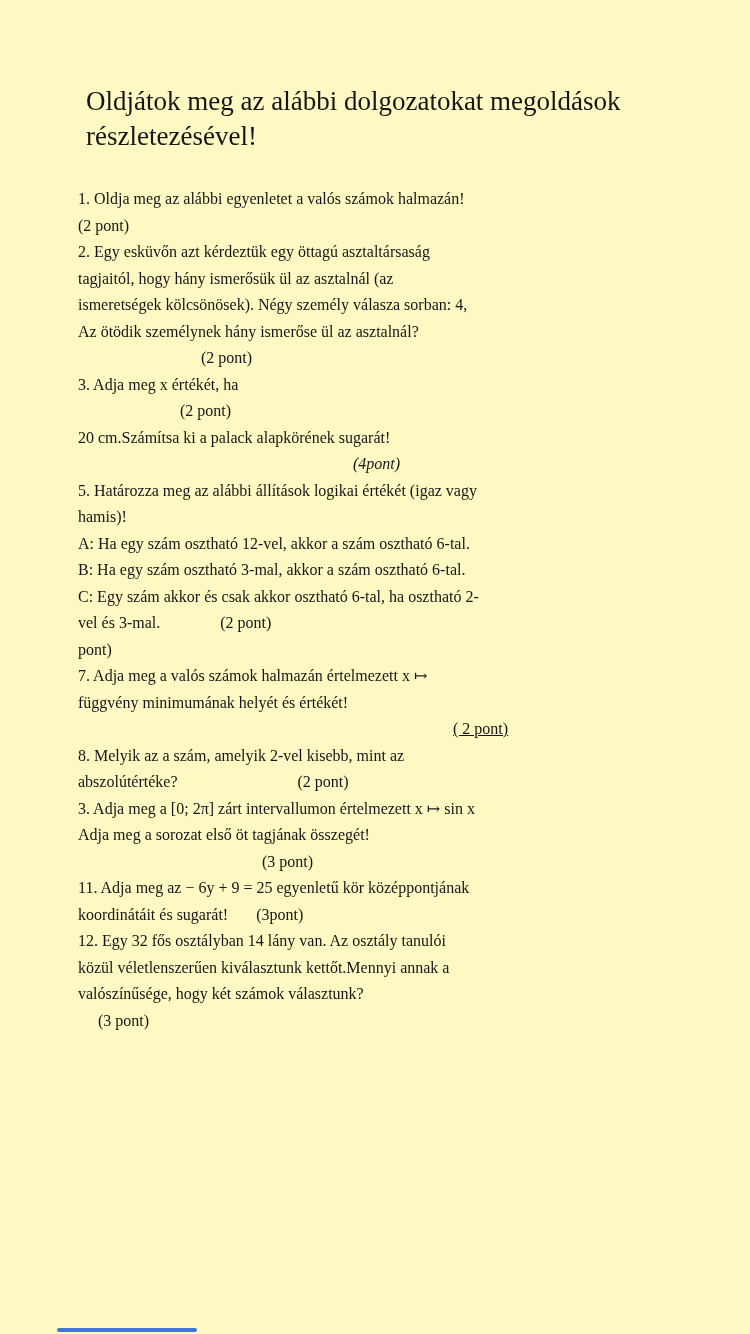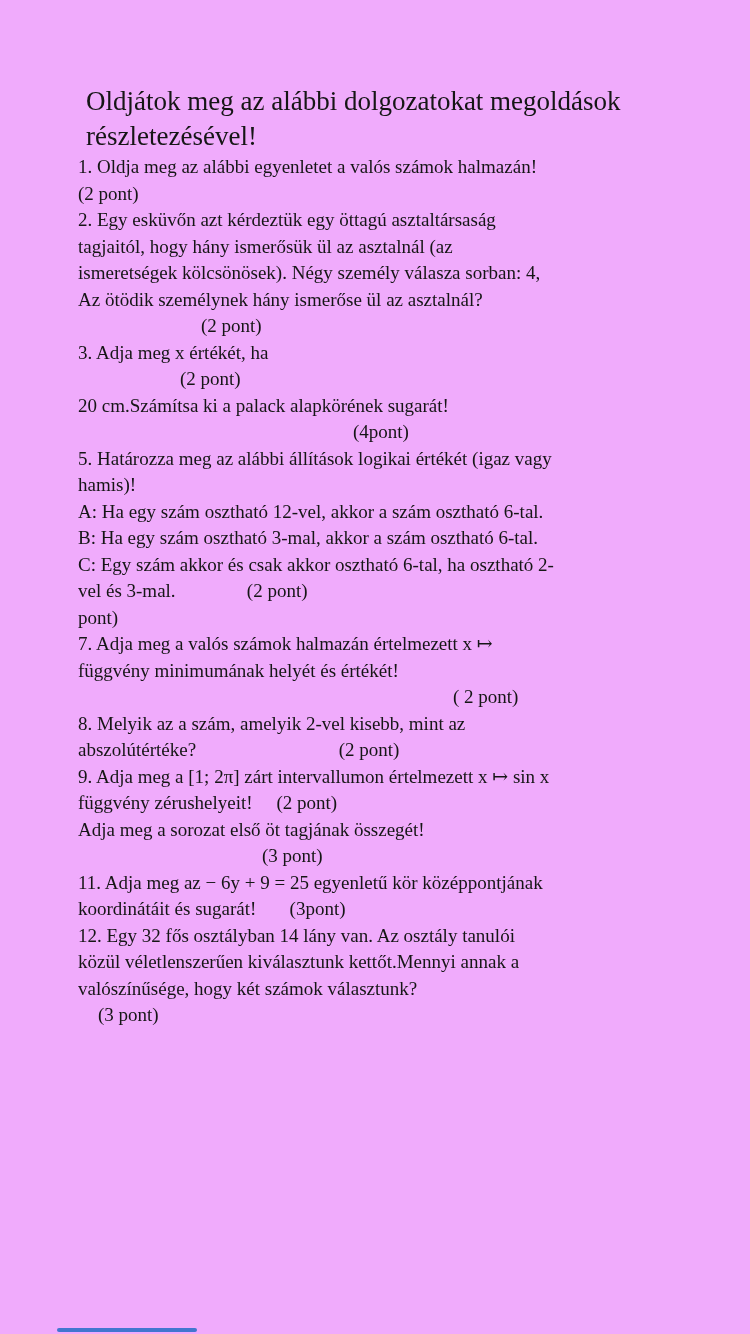--- a/index.html
+++ b/index.html
@@ -20,71 +20,71 @@
   }
   .heading {
     font-family: "Liberation Serif", "DejaVu Serif", serif;
     font-size: 27px;
     line-height: 35px;
     font-weight: 400;
     margin-left: 8px;
   }
   .body-text {
     font-family: "Liberation Serif", "DejaVu Serif", serif;
-    font-size: 19px;
+    font-size: 16px;
     line-height: 26.5px;
     font-weight: 400;
+    margin-top: 32px;
   }
   .line {
     white-space: pre;
   }
   .progress-line {
     position: absolute;
     left: 57px;
     bottom: 2px;
     width: 140px;
     height: 4px;
     border-radius: 2px;
   }
 </style>
 </head>
 <body>
 
-<div class="page" style="background: #f0abfc; color: rgb(22, 22, 22);">
+<div class="page" style="background: #fef9c3; color: rgb(22, 22, 22);">
   <div class="content">
     <div class="heading">
         <div class="line">Oldjátok meg az alábbi dolgozatokat megoldások</div>
         <div class="line">részletezésével!</div>
       </div>
     <div class="body-text">
         <div class="line">1. Oldja meg az alábbi egyenletet a valós számok halmazán!</div>
         <div class="line">(2 pont)</div>
         <div class="line">2. Egy esküvőn azt kérdeztük egy öttagú asztaltársaság</div>
         <div class="line">tagjaitól, hogy hány ismerősük ül az asztalnál (az</div>
         <div class="line">ismeretségek kölcsönösek). Négy személy válasza sorban: 4,</div>
         <div class="line">Az ötödik személynek hány ismerőse ül az asztalnál?</div>
         <div class="line" style="padding-left: 123px;">(2 pont)</div>
         <div class="line">3. Adja meg x értékét, ha</div>
         <div class="line" style="padding-left: 102px;">(2 pont)</div>
         <div class="line">20 cm.Számítsa ki a palack alapkörének sugarát!</div>
-        <div class="line" style="padding-left: 275px;">(4pont)</div>
+        <div class="line" style="padding-left: 275px; font-style: italic;">(4pont)</div>
         <div class="line">5. Határozza meg az alábbi állítások logikai értékét (igaz vagy</div>
         <div class="line">hamis)!</div>
         <div class="line">A: Ha egy szám osztható 12-vel, akkor a szám osztható 6-tal.</div>
         <div class="line">B: Ha egy szám osztható 3-mal, akkor a szám osztható 6-tal.</div>
         <div class="line">C: Egy szám akkor és csak akkor osztható 6-tal, ha osztható 2-</div>
         <div class="line">vel és 3-mal.               (2 pont)</div>
         <div class="line">pont)</div>
         <div class="line">7. Adja meg a valós számok halmazán értelmezett x ↦</div>
         <div class="line">függvény minimumának helyét és értékét!</div>
-        <div class="line" style="padding-left: 375px;">( 2 pont)</div>
+        <div class="line" style="padding-left: 375px; text-decoration: underline;">( 2 pont)</div>
         <div class="line">8. Melyik az a szám, amelyik 2-vel kisebb, mint az</div>
         <div class="line">abszolútértéke?                              (2 pont)</div>
-        <div class="line">9. Adja meg a [1; 2π] zárt intervallumon értelmezett x ↦ sin x</div>
-        <div class="line">függvény zérushelyeit!     (2 pont)</div>
+        <div class="line">3. Adja meg a [0; 2π] zárt intervallumon értelmezett x ↦ sin x</div>
         <div class="line">Adja meg a sorozat első öt tagjának összegét!</div>
         <div class="line" style="padding-left: 184px;">(3 pont)</div>
         <div class="line">11. Adja meg az − 6y + 9 = 25 egyenletű kör középpontjának</div>
         <div class="line">koordinátáit és sugarát!       (3pont)</div>
         <div class="line">12. Egy 32 fős osztályban 14 lány van. Az osztály tanulói</div>
         <div class="line">közül véletlenszerűen kiválasztunk kettőt.Mennyi annak a</div>
         <div class="line">valószínűsége, hogy két számok választunk?</div>
         <div class="line" style="padding-left: 20px;">(3 pont)</div>
       </div>
   </div>

